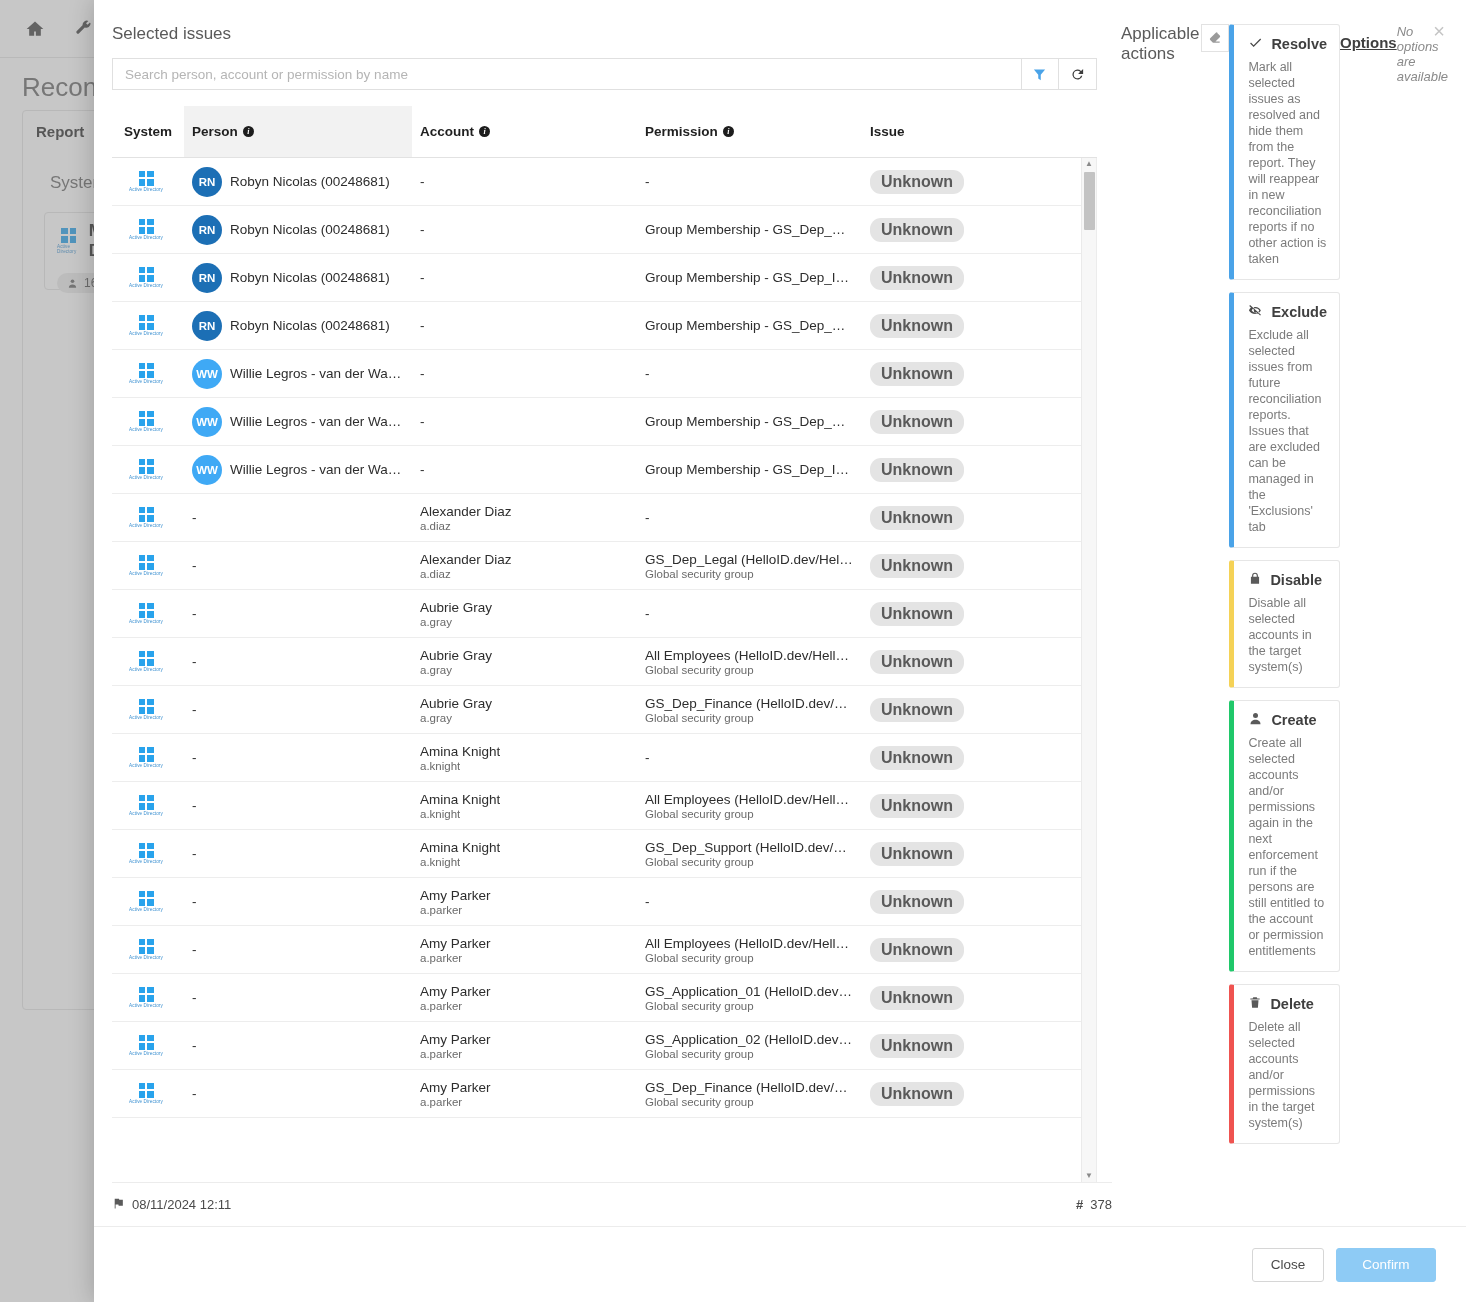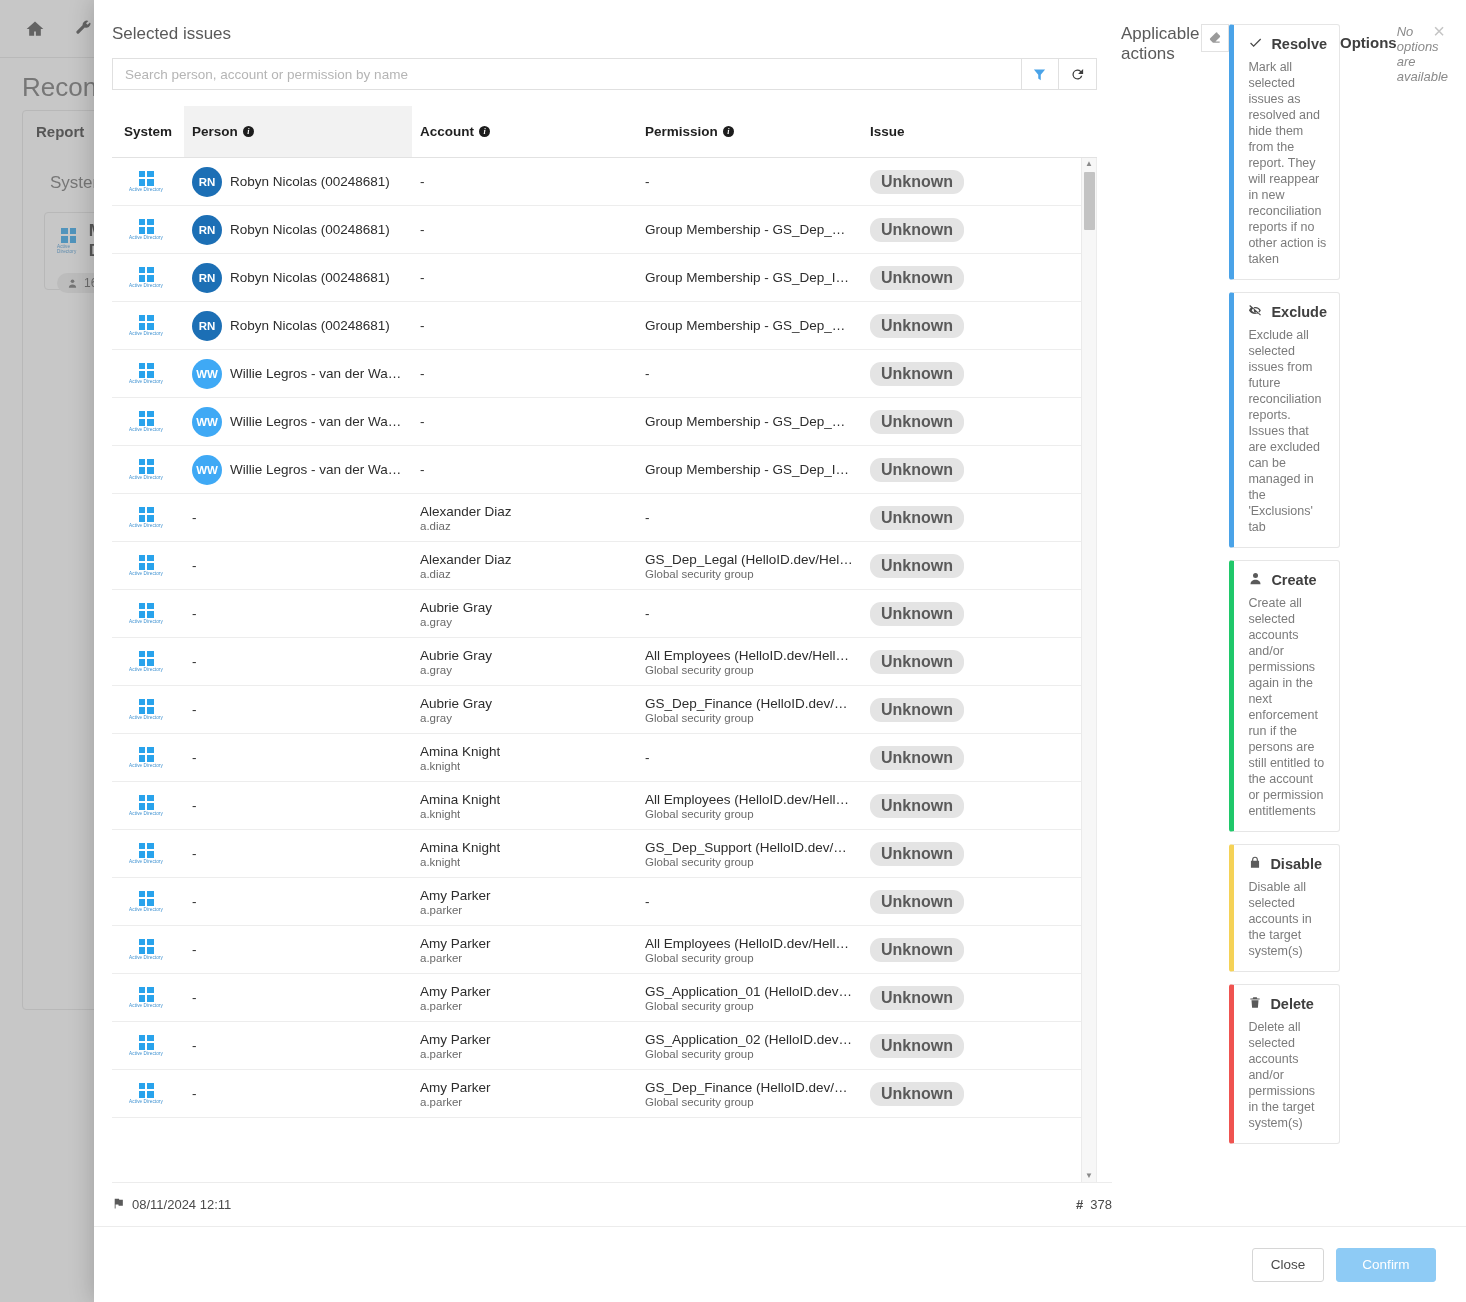--- a/index.html
+++ b/index.html
@@ -175,21 +175,21 @@
   .action-card {
     border: 1px solid #e6e6e6; border-left-width: 5px; border-left-style: solid;
     border-radius: 3px; padding: 10px 12px 12px 14px; margin-bottom: 12px;
     background: #fff; cursor: pointer;
   }
   .action-head {
     display: flex; align-items: center; gap: 8px;
     font-size: 14.5px; font-weight: bold; color: #3f3f3f; margin-bottom: 6px;
   }
   .action-desc { font-size: 12.5px; color: #7b7b7b; line-height: 1.28; }
-  .options-title { font-size: 15px; font-weight: bold; color: #3f3f3f; margin: 10px 0 10px 0; }
+  .options-title { font-size: 15px; font-weight: bold; color: #3f3f3f; margin: 10px 0 10px 0; text-decoration: underline; }
   .options-none { font-size: 13px; color: #8a8a8a; font-style: italic; }
 
   
   .meta-bar {
     height: 44px; border-top: 1px solid #ececec;
     display: flex; align-items: center; justify-content: space-between;
     margin: 0 18px; font-size: 13px; color: #4a4a4a;
     width: 1000px;
   }
   .meta-left, .meta-right { display: flex; align-items: center; gap: 7px; }
@@ -854,38 +854,38 @@
           </div>
           <div class="action-card" style="border-left-color: rgb(74, 163, 232);">
             <div class="action-head">
               <span><svg width="15" height="15" viewBox="0 0 24 24" fill="#4a4a4a">
                   <path d="M12 6.5c3.8 0 7 2.4 8.5 5.5-.6 1.2-1.4 2.2-2.4 3l-1.5-1.5c.6-.5 1.1-1 1.5-1.5C16.8 9.9 14.5 8.5 12 8.5c-.5 0-1 .06-1.5.17L9 7.2c.95-.45 1.95-.7 3-.7zM3.3 3.3L2 4.6l2.7 2.7C3.4 8.3 2.3 9.8 1.5 11.5 3 14.8 6.9 17.5 12 17.5c1.5 0 2.9-.25 4.2-.7l3.2 3.2 1.3-1.3zM12 15.5c-2.5 0-4.8-1.4-6.1-4 .5-.9 1.2-1.7 2-2.3l1.6 1.6a3 3 0 0 0 4 4l1.3 1.3c-.9.25-1.8.4-2.8.4z"></path>
                 </svg></span>
               <span>Exclude</span>
             </div>
             <div class="action-desc">Exclude all selected issues from future reconciliation reports. Issues that are excluded can be managed in the 'Exclusions' tab</div>
           </div>
+          <div class="action-card" style="border-left-color: rgb(245, 210, 86);">
+            <div class="action-head">
+              <span><svg width="14" height="15" viewBox="0 0 24 24" fill="#5a5a5a">
+                  <path d="M17 9V7a5 5 0 0 0-10 0v2H5v12h14V9zM9 7a3 3 0 0 1 6 0v2H9z"></path>
+                </svg></span>
+              <span>Disable</span>
+            </div>
+            <div class="action-desc">Disable all selected accounts in the target system(s)</div>
+          </div>
           <div class="action-card" style="border-left-color: rgb(32, 200, 106);">
             <div class="action-head">
               <span><svg width="15" height="15" viewBox="0 0 24 24" fill="#5a5a5a">
                   <circle cx="12" cy="7" r="4"></circle>
                   <path d="M4 21c0-4.4 3.6-7 8-7s8 2.6 8 7z"></path>
                 </svg></span>
               <span>Create</span>
             </div>
             <div class="action-desc">Create all selected accounts and/or permissions again in the next enforcement run if the persons are still entitled to the account or permission entitlements</div>
-          </div>
-          <div class="action-card" style="border-left-color: rgb(245, 210, 86);">
-            <div class="action-head">
-              <span><svg width="14" height="15" viewBox="0 0 24 24" fill="#5a5a5a">
-                  <path d="M17 9V7a5 5 0 0 0-10 0v2H5v12h14V9zM9 7a3 3 0 0 1 6 0v2H9z"></path>
-                </svg></span>
-              <span>Disable</span>
-            </div>
-            <div class="action-desc">Disable all selected accounts in the target system(s)</div>
           </div>
           <div class="action-card" style="border-left-color: rgb(239, 83, 80);">
             <div class="action-head">
               <span><svg width="14" height="15" viewBox="0 0 24 24" fill="#5a5a5a">
                   <path d="M9 3h6l1 2h4v2H4V5h4zM6 8h12l-1 13H7z"></path>
                 </svg></span>
               <span>Delete</span>
             </div>
             <div class="action-desc">Delete all selected accounts and/or permissions in the target system(s)</div>
           </div>

